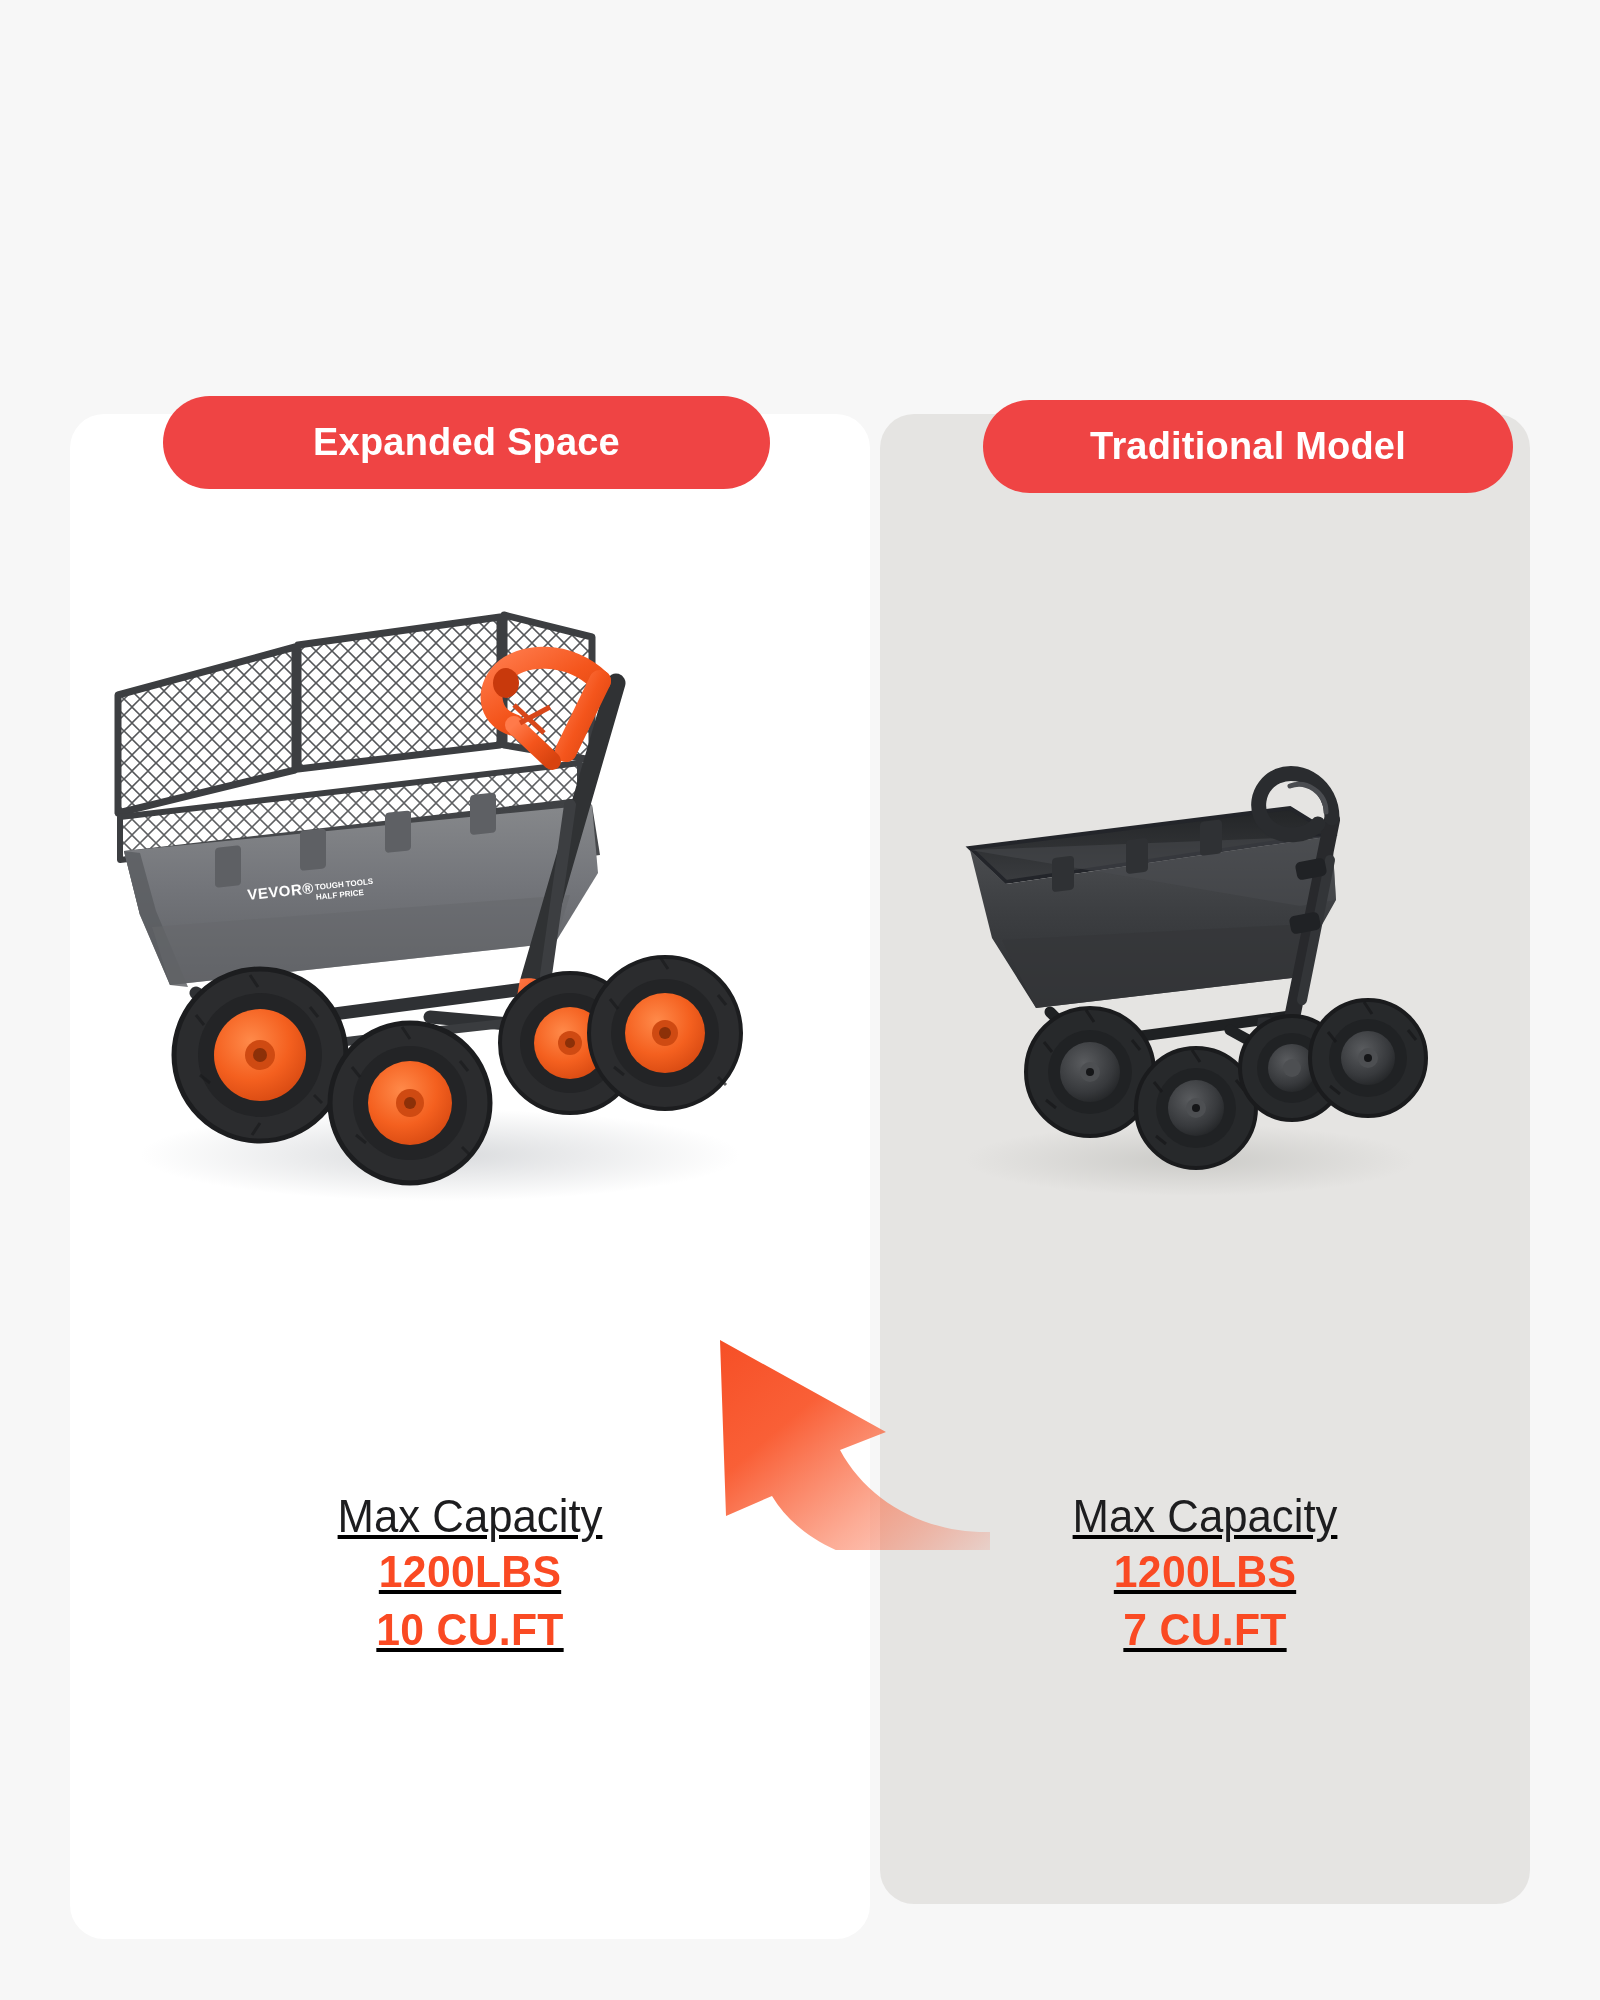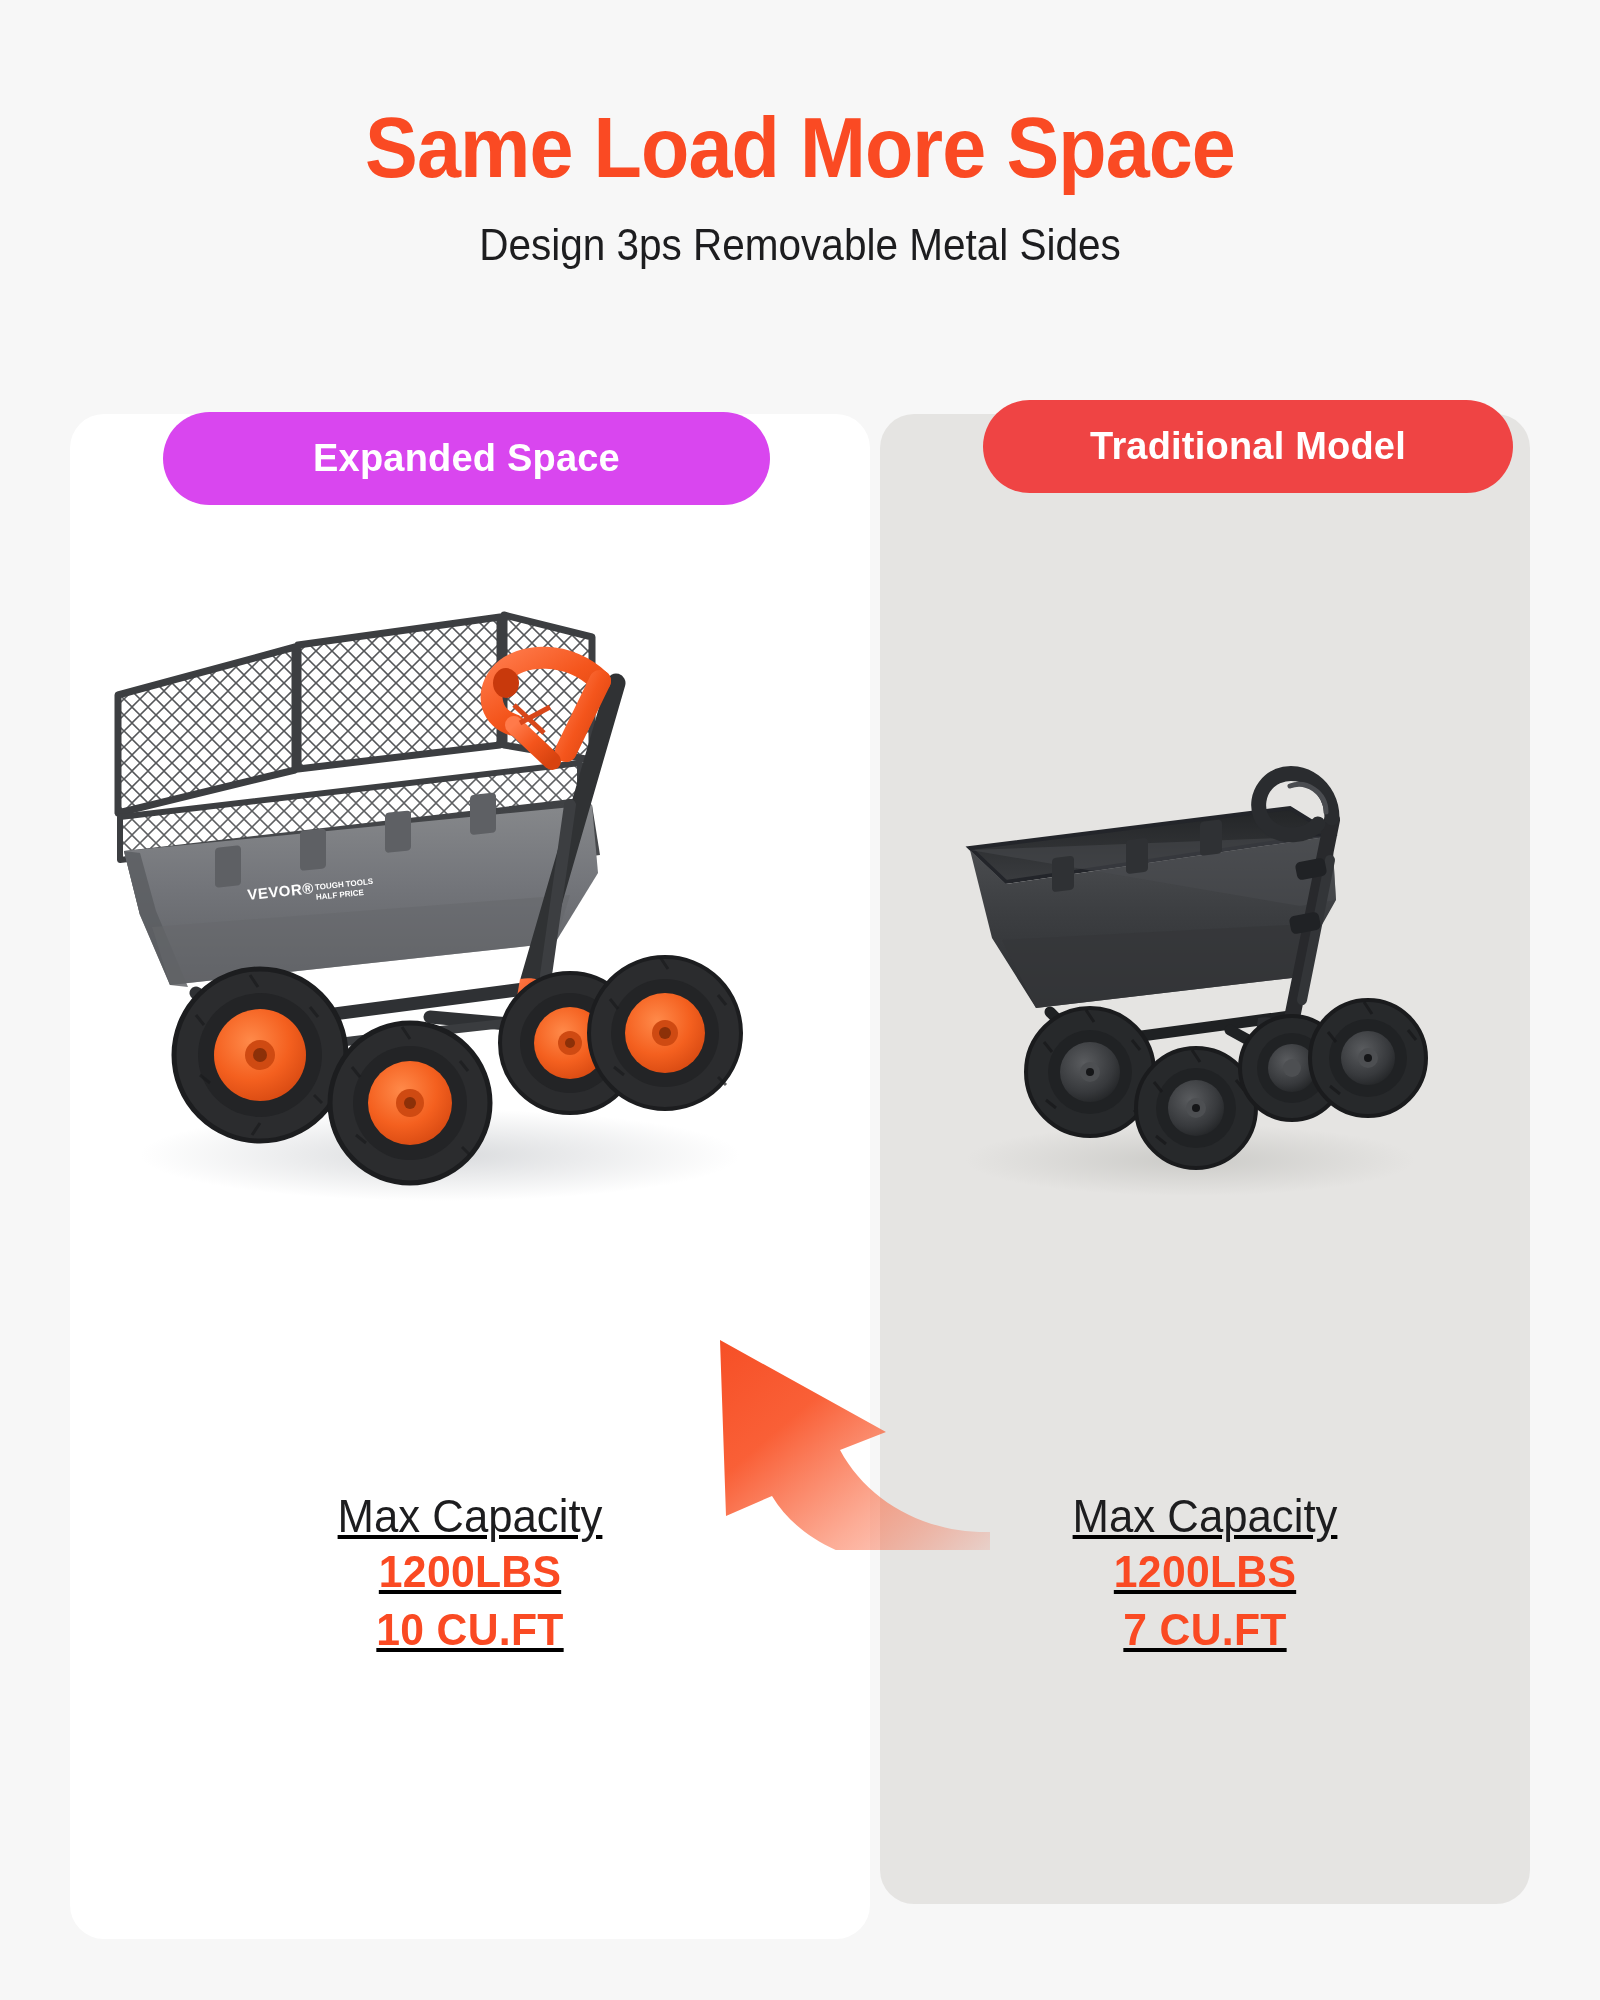--- a/index.html
+++ b/index.html
@@ -55,23 +55,23 @@
     display: flex; align-items: center; justify-content: center;
     border-radius: 48px;
     color: #ffffff;
     font-weight: 700;
     font-size: 38px;
     letter-spacing: 0.2px;
     z-index: 6;
     white-space: nowrap;
   }
   .badge-left {
-    left: 163px; top: 412px;
+    left: 163px; top: 396px;
     width: 607px; height: 93px;
-    background: #d946ef;
+    background: #ef4444;
   }
   .badge-right {
     left: 983px; top: 400px;
     width: 530px; height: 93px;
     background: #ef4444;
   }
 
   
   .product { position: absolute; z-index: 3; }
   .product-left  { left: 100px;  top: 555px;  width: 740px;  height: 720px; }
@@ -100,24 +100,20 @@
     letter-spacing: 0.3px;
     font-family: "Liberation Sans Narrow", "Liberation Sans", sans-serif;
     transform: scaleX(0.97);
   }
 </style>
 </head>
 <body>
 
 <div class="page">
 
-  <div class="header">
-    <div class="title">Same Load More Space</div>
-    <div class="subtitle">Design 3ps Removable Metal Sides</div>
-  </div>
 
   <div class="cards">
     <div class="card card-left"></div>
     <div class="card card-right"></div>
   </div>
 
   <div class="badge badge-left">Expanded Space</div>
   <div class="badge badge-right">Traditional Model</div>
 
   <div class="product product-left">

